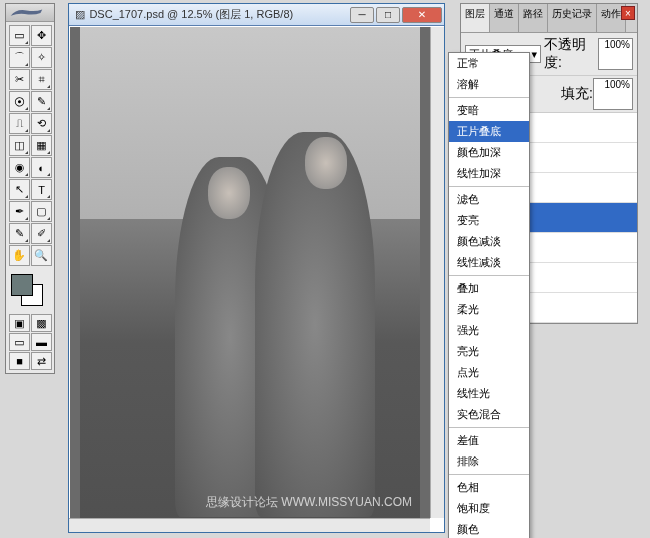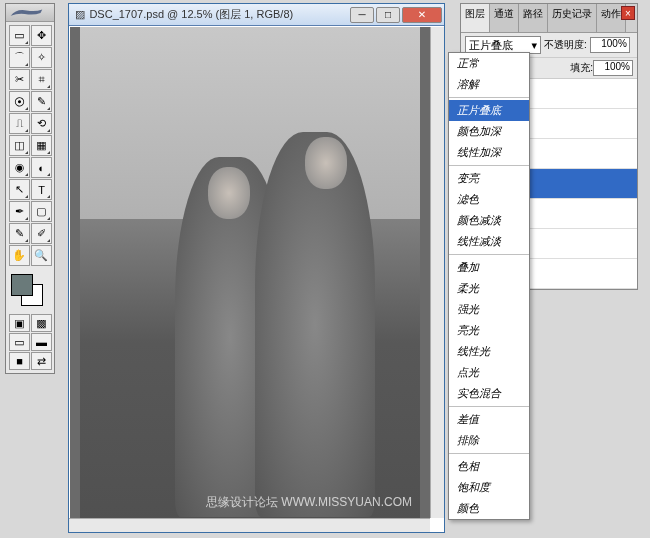--- a/index.html
+++ b/index.html
@@ -36,45 +36,45 @@
 .fig2 { left: 175px; top: 105px; width: 120px; height: 385px; }
 .head { position: absolute; width: 42px; height: 52px; background: radial-gradient(#c8c0b8, #888); border-radius: 45%; }
 .h1 { left: 128px; top: 140px; }
 .h2 { left: 225px; top: 110px; }
 .scrollbar-v { position: absolute; top: 23px; right: 0; bottom: 14px; width: 14px; background: #e8e8e8; border-left: 1px solid #aaa; }
 .scrollbar-h { position: absolute; left: 0; right: 14px; bottom: 0; height: 14px; background: #e8e8e8; border-top: 1px solid #aaa; }
 .watermark { position: absolute; right: 8px; bottom: 18px; color: rgba(255,255,255,0.7); font-size: 12px; }
 
 
 .blend-menu { position: absolute; left: 448px; top: 52px; width: 82px; background: #fff; border: 1px solid #808080; box-shadow: 2px 2px 4px rgba(0,0,0,0.3); z-index: 10; }
-.blend-item { padding: 3px 8px; cursor: pointer; font-style: italic; }
+.blend-item { padding: 3px 8px; cursor: pointer; }
 .blend-item.selected { background: #316ac5; color: #fff; }
 .blend-sep { border-top: 1px solid #c0c0c0; margin: 2px 0; }
 
 
 .layers-panel { position: absolute; left: 460px; top: 3px; width: 178px; background: #e8e8e8; border: 1px solid #888; }
 .panel-tabs { height: 29px; display: flex; background: #d0d0d0; border-bottom: 1px solid #999; }
 .panel-tab { padding: 3px 4px; font-size: 10px; border-right: 1px solid #999; background: #c8c8c8; cursor: pointer; }
 .panel-tab.active { background: #e8e8e8; }
 .panel-row { display: flex; align-items: center; padding: 3px 4px; gap: 3px; border-bottom: 1px solid #ccc; }
 .blend-select { flex: 0 0 auto; width: 76px; height: 18px; border: 1px solid #888; background: #fff; display: flex; align-items: center; padding: 0 3px; font-size: 10px; justify-content: space-between; }
-.opacity-input { width: 40px; height: 16px; border: 1px solid #888; background: #fff; text-align: right; padding-right: 2px; font-size: 10px; }
+.opacity-input { width: 40px; height: 32px; border: 1px solid #888; background: #fff; text-align: right; padding-right: 2px; font-size: 10px; }
 .lock-row { display: flex; align-items: center; gap: 0; padding: 2px 4px; border-bottom: 1px solid #ccc; }
 .lock-icon { width: 12px; height: 14px; display: flex; align-items: center; justify-content: center; }
 .layer-list { background: #fff; max-height: 340px; }
 .layer-row { display: flex; align-items: center; height: 30px; border-bottom: 1px solid #ddd; padding: 0 3px; gap: 4px; cursor: pointer; }
 .layer-row.active { background: #316ac5; color: #fff; }
 .layer-thumb { width: 24px; height: 22px; background: #fff; border: 1px solid #888; display: flex; align-items: center; justify-content: center; }
 .layer-thumb.mask { background: #000; }
 .layer-thumb.white { background: #fff; }
 .layer-thumb.img { background: linear-gradient(#aaa, #666); }
 .layer-name { font-size: 10px; }
 .panel-close { position: absolute; top: 2px; right: 2px; width: 14px; height: 14px; background: #d04030; color: #fff; font-size: 10px; display: flex; align-items: center; justify-content: center; border: 1px solid #802020; }
 
-.lbl { font-size: 10px; }
+.lbl { font-size: 14px; }
 </style>
 </head>
 <body>
 
 <div class="toolbox">
   <div class="toolbox-header">
     <svg class="feather" viewBox="0 0 40 14">
         <path d="M2 10 Q8 2 20 4 Q30 6 38 3 L36 7 Q28 10 18 8 Q10 7 2 10 Z" fill="#5a6a8a"></path>
       </svg>
   </div>
@@ -140,35 +140,36 @@
     </div>
   </div>
   <div class="scrollbar-v"></div>
   <div class="scrollbar-h"></div>
 </div>
 
 <div class="blend-menu" id="blend-menu">
     <div class="blend-item">正常</div>
     <div class="blend-item">溶解</div>
     <div class="blend-sep"></div>
+    <div class="blend-item">变暗</div>
     <div class="blend-item selected">正片叠底</div>
     <div class="blend-item">颜色加深</div>
     <div class="blend-item">线性加深</div>
     <div class="blend-sep"></div>
+    <div class="blend-item">滤色</div>
     <div class="blend-item">变亮</div>
-    <div class="blend-item">滤色</div>
     <div class="blend-item">颜色减淡</div>
     <div class="blend-item">线性减淡</div>
     <div class="blend-sep"></div>
     <div class="blend-item">叠加</div>
     <div class="blend-item">柔光</div>
     <div class="blend-item">强光</div>
     <div class="blend-item">亮光</div>
+    <div class="blend-item">点光</div>
     <div class="blend-item">线性光</div>
-    <div class="blend-item">点光</div>
     <div class="blend-item">实色混合</div>
     <div class="blend-sep"></div>
     <div class="blend-item">差值</div>
     <div class="blend-item">排除</div>
     <div class="blend-sep"></div>
     <div class="blend-item">色相</div>
     <div class="blend-item">饱和度</div>
     <div class="blend-item">颜色</div>
   </div>
 

